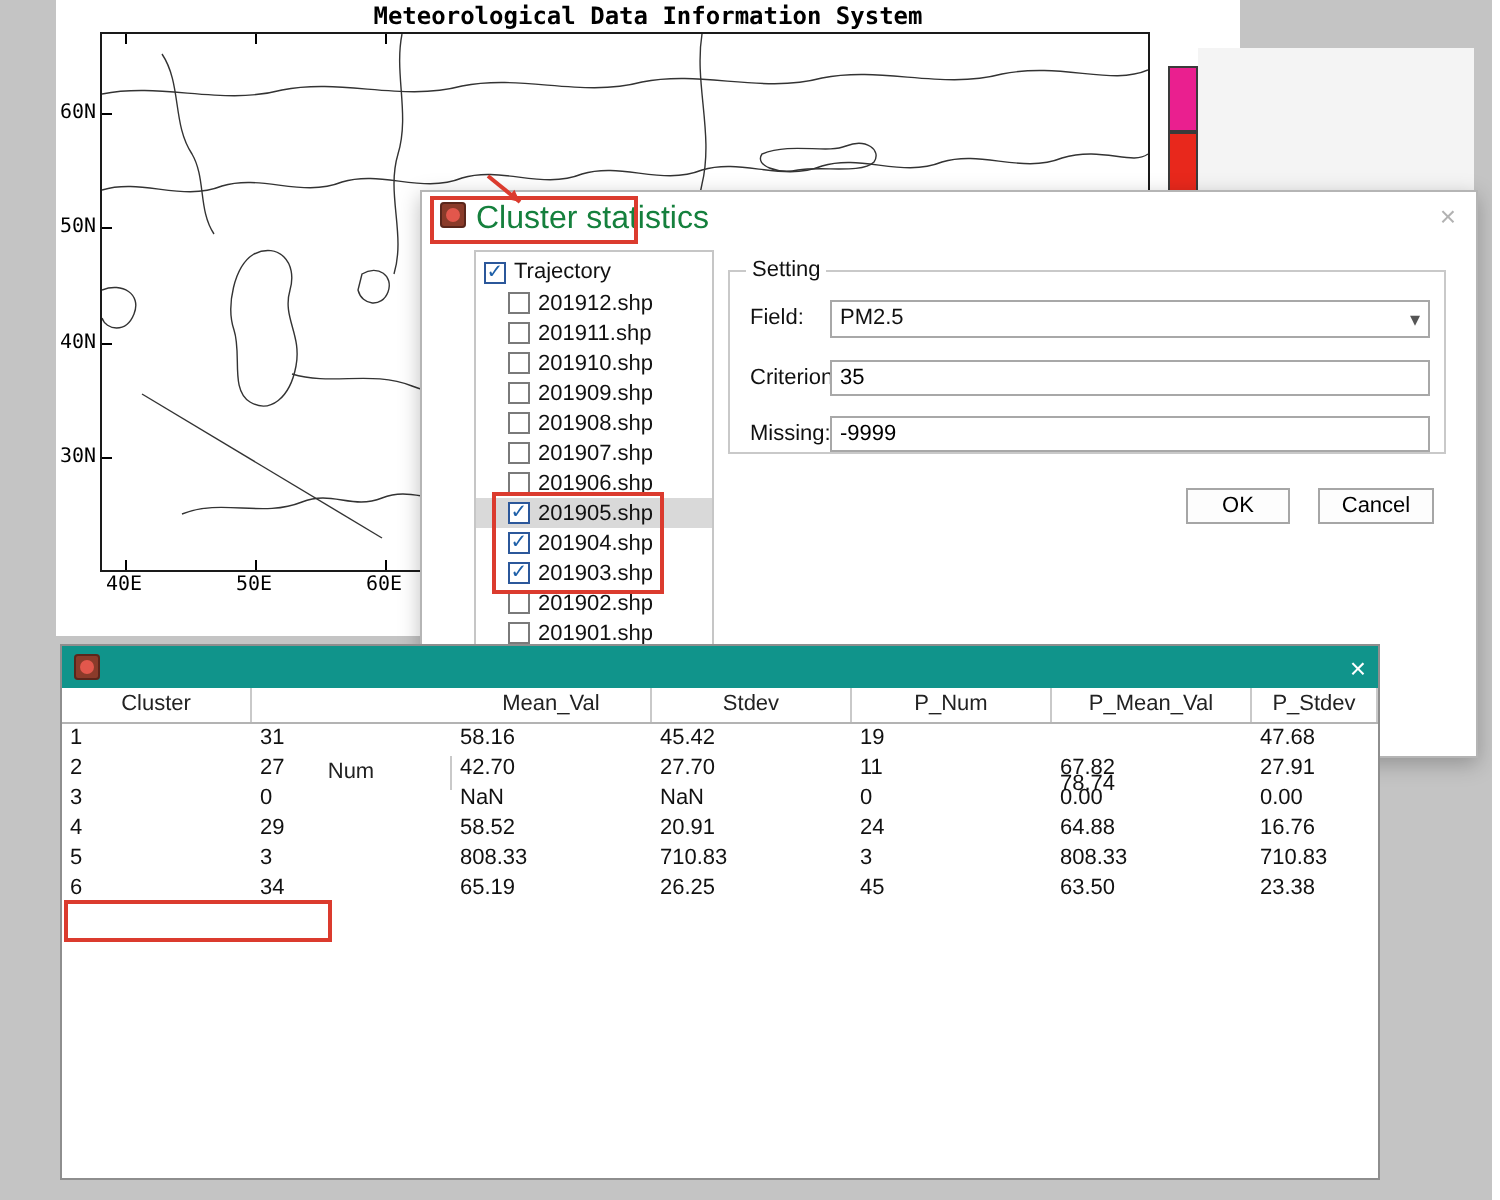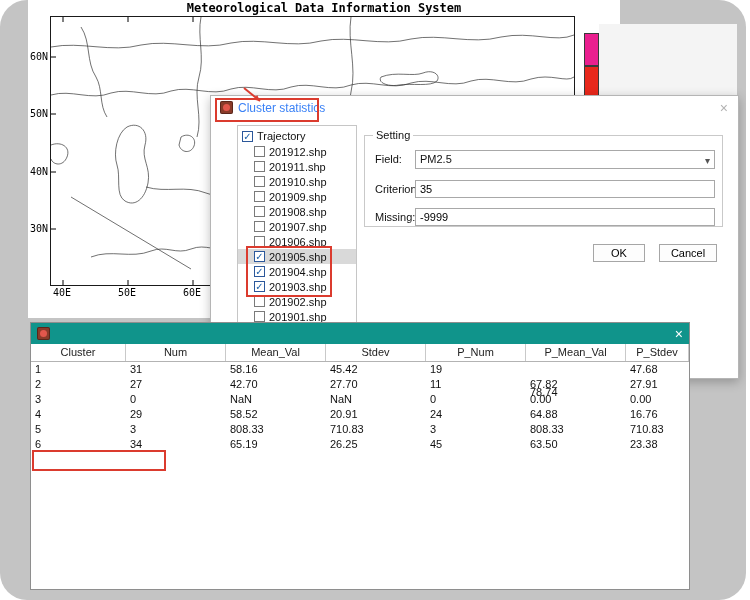--- a/index.html
+++ b/index.html
@@ -1,20 +1,20 @@
 <!DOCTYPE html>
 <html><head>
 <meta charset="utf-8">
 <style>
   html,body { margin:0; padding:0; }
   .desktop {
     position:relative; width:746px; height:600px; overflow:hidden;
     background:#c4c4c4;
     font-family:"Liberation Sans", sans-serif;
-    font-size:11px; color:#111;border-radius:27px;
+    font-size:11px; color:#111;
   }
   
   .map-window { position:absolute; left:28px; top:0; width:592px; height:318px; background:#fff; }
   .map-title { position:absolute; left:0; right:0; top:1px; text-align:center;
     font:bold 12px "DejaVu Sans Mono", monospace; color:#000; }
   .map-frame { position:absolute; left:22px; top:16px; width:523px; height:268px; border:1px solid #1a1a1a; }
   .ytick { position:absolute; left:0; width:20px; text-align:right;
     font:10px "DejaVu Sans Mono", monospace; color:#000; }
   .xtick { position:absolute; top:287px; width:20px; text-align:center;
     font:10px "DejaVu Sans Mono", monospace; color:#000; }
@@ -26,21 +26,21 @@
   .back-panel { position:absolute; left:599px; top:24px; width:138px; height:353px; background:#f4f4f4; }
   
   .dialog { position:absolute; left:210px; top:95px; width:527px; height:282px;
     background:#fff; border:1px solid #b5b5b5; box-shadow:0 3px 10px rgba(0,0,0,.25); z-index:10; }
   .dialog-titlebar { position:absolute; left:0; top:0; right:0; height:24px; }
   .app-icon { display:inline-block; width:13px; height:13px; border-radius:2px;
     background:#8a3b2a; box-shadow:inset 0 0 0 1px rgba(0,0,0,.35); position:relative; flex:none; }
   .app-icon::after { content:''; position:absolute; left:3px; top:3px; width:7px; height:7px;
     border-radius:50%; background:#e2574c; }
   .dialog-titlebar .app-icon { position:absolute; left:9px; top:5px; }
-  .dialog-title { position:absolute; left:27px; top:5px; font-size:12px; color:#3b82f6; }
+  .dialog-title { position:absolute; left:27px; top:5px; font-size:16px; color:#15803d; }
   .dialog-close { position:absolute; right:10px; top:4px; font-size:14px; color:#b2b2b2; cursor:default; }
   .annot { position:absolute; border:2px solid #db3b2e; pointer-events:none; z-index:30; }
   .annot-title { left:4px; top:2px; width:100px; height:20px; }
   .annot-arrow { position:absolute; left:30px; top:-10px; width:26px; height:20px; overflow:visible; z-index:30; }
   
   .tree-panel { position:absolute; left:26px; top:29px; width:120px; height:198px;
     border:1px solid #c6c6c6; background:#fff; box-sizing:border-box; padding-top:2px; }
   .tree-root { display:flex; align-items:center; height:16px; padding-left:4px; }
   .checkbox { display:inline-block; width:11px; height:11px; border:1px solid #7a7a7a;
     background:#fff; font-size:10px; line-height:9px; text-align:center; color:#1d5fa8;
@@ -230,21 +230,21 @@
   </div>
 
   <div class="table-window">
     <div class="table-titlebar" style="background: rgb(16, 148, 139);">
       <span class="app-icon"></span>
       <span class="table-close">×</span>
     </div>
     <div class="grid">
       <div class="grid-header">
           <div class="th" style="width: 95px;">Cluster</div>
-          <div class="th" style="width: 100px;">Num</div>
+          <div class="th" style="width: 100px; margin-top: 34px;">Num</div>
           <div class="th" style="width: 100px;">Mean_Val</div>
           <div class="th" style="width: 100px;">Stdev</div>
           <div class="th" style="width: 100px;">P_Num</div>
           <div class="th" style="width: 100px;">P_Mean_Val</div>
           <div class="th" style="width: 63px;">P_Stdev</div>
         </div>
       <div class="grid-body">
           <div class="tr">
             <div class="td" style="width: 95px;">1</div>
             <div class="td" style="width: 100px;">31</div>

